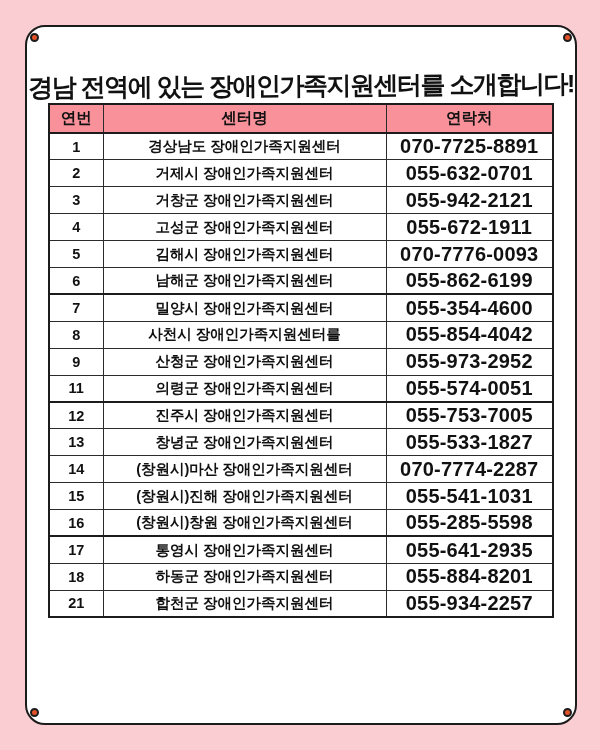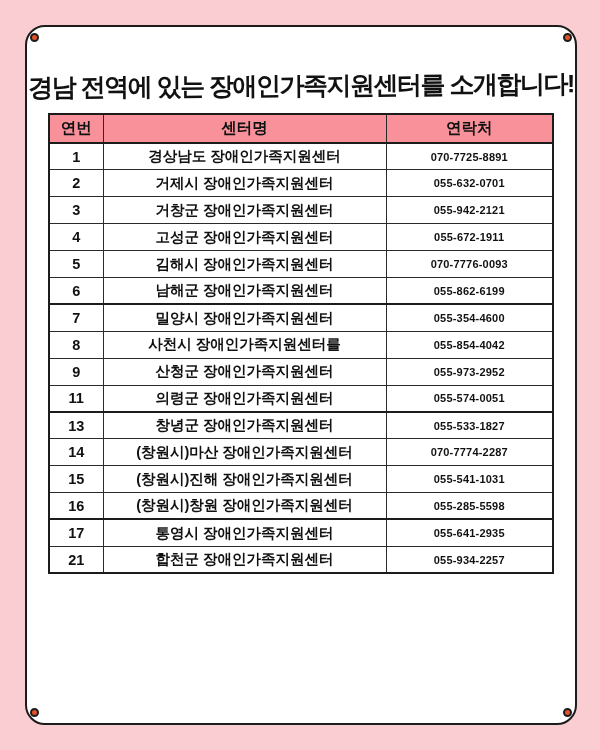--- a/index.html
+++ b/index.html
@@ -42,21 +42,21 @@
     left:0;right:0;top:42px;
     text-align:center;
     font-size:25px;
     font-weight:800;
     letter-spacing:-1.5px;
     white-space:nowrap;
     transform:rotate(-0.4deg);
   }
   table.centers{
     position:absolute;
-    left:21px;top:86px;
+    left:21px;top:76px;
     width:504px;
     border-collapse:collapse;
     table-layout:fixed;
     border:2px solid var(--line);
     padding-left:44px;
   }
   col.c-no{width:54px;}
   col.c-name{width:283px;}
   col.c-phone{width:167px;}
   .centers th,.centers td{
@@ -73,21 +73,21 @@
     font-weight:800;
     border-bottom:2px solid var(--line);
   }
   .centers td{
     height:26.9px;
     font-size:14.5px;
     font-weight:700;
     background:#ffffff;
   }
   .centers td.no{font-weight:600;font-size:14.5px;}
-  .centers td.phone{font-size:11px;letter-spacing:0.2px;}
+  .centers td.phone{font-size:20px;letter-spacing:0.2px;}
   tr.group-end td{border-bottom:2.6px solid var(--line);}
 </style>
 </head>
 <body>
 
 <div class="card">
   <span class="pin tl"></span>
   <span class="pin tr"></span>
   <span class="pin bl"></span>
   <span class="pin br"></span>
@@ -152,20 +152,25 @@
     <td class="no">9</td>
     <td class="name">산청군 장애인가족지원센터</td>
     <td class="phone">055-973-2952</td>
   </tr>
         <tr class="group-end">
     <td class="no">11</td>
     <td class="name">의령군 장애인가족지원센터</td>
     <td class="phone">055-574-0051</td>
   </tr>
         <tr>
+    <td class="no">12</td>
+    <td class="name">진주시 장애인가족지원센터</td>
+    <td class="phone">055-753-7005</td>
+  </tr>
+        <tr>
     <td class="no">13</td>
     <td class="name">창녕군 장애인가족지원센터</td>
     <td class="phone">055-533-1827</td>
   </tr>
         <tr>
     <td class="no">14</td>
     <td class="name">(창원시)마산 장애인가족지원센터</td>
     <td class="phone">070-7774-2287</td>
   </tr>
         <tr>
@@ -177,19 +182,24 @@
     <td class="no">16</td>
     <td class="name">(창원시)창원 장애인가족지원센터</td>
     <td class="phone">055-285-5598</td>
   </tr>
         <tr>
     <td class="no">17</td>
     <td class="name">통영시 장애인가족지원센터</td>
     <td class="phone">055-641-2935</td>
   </tr>
         <tr>
+    <td class="no">18</td>
+    <td class="name">하동군 장애인가족지원센터</td>
+    <td class="phone">055-884-8201</td>
+  </tr>
+        <tr>
     <td class="no">21</td>
     <td class="name">합천군 장애인가족지원센터</td>
     <td class="phone">055-934-2257</td>
   </tr>
       </tbody>
   </table>
 </div>
 
 </body></html>

